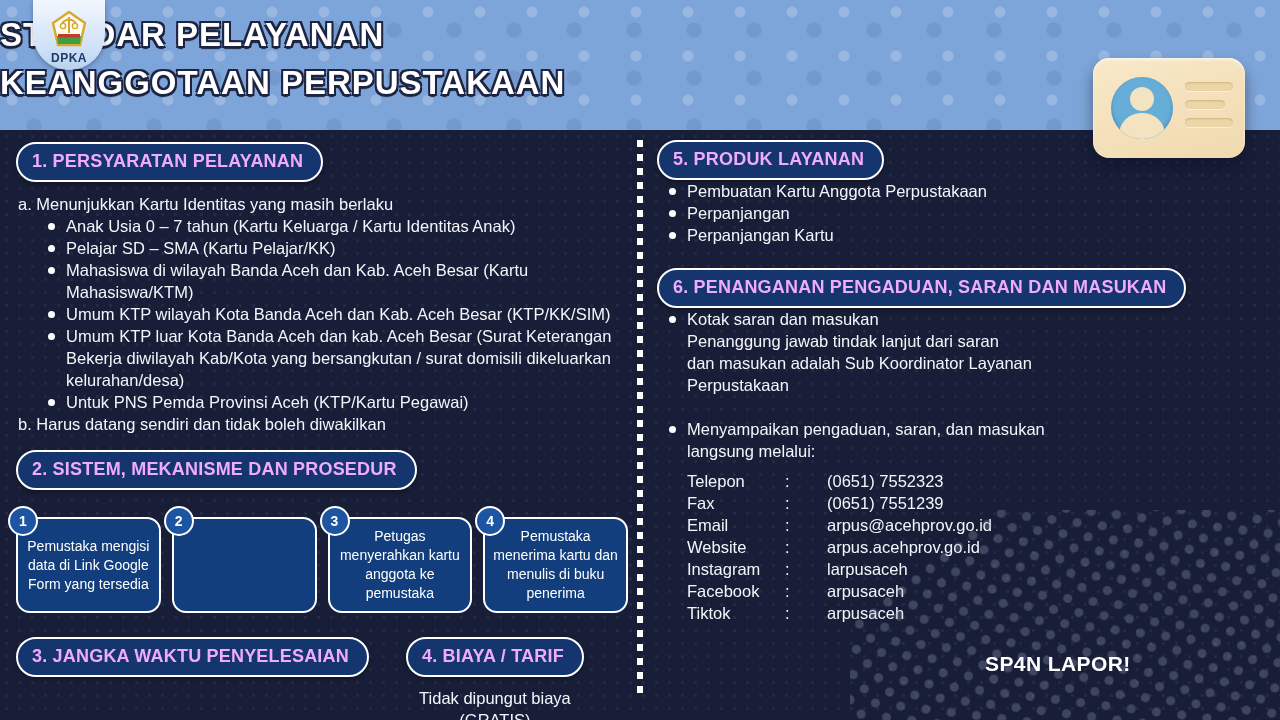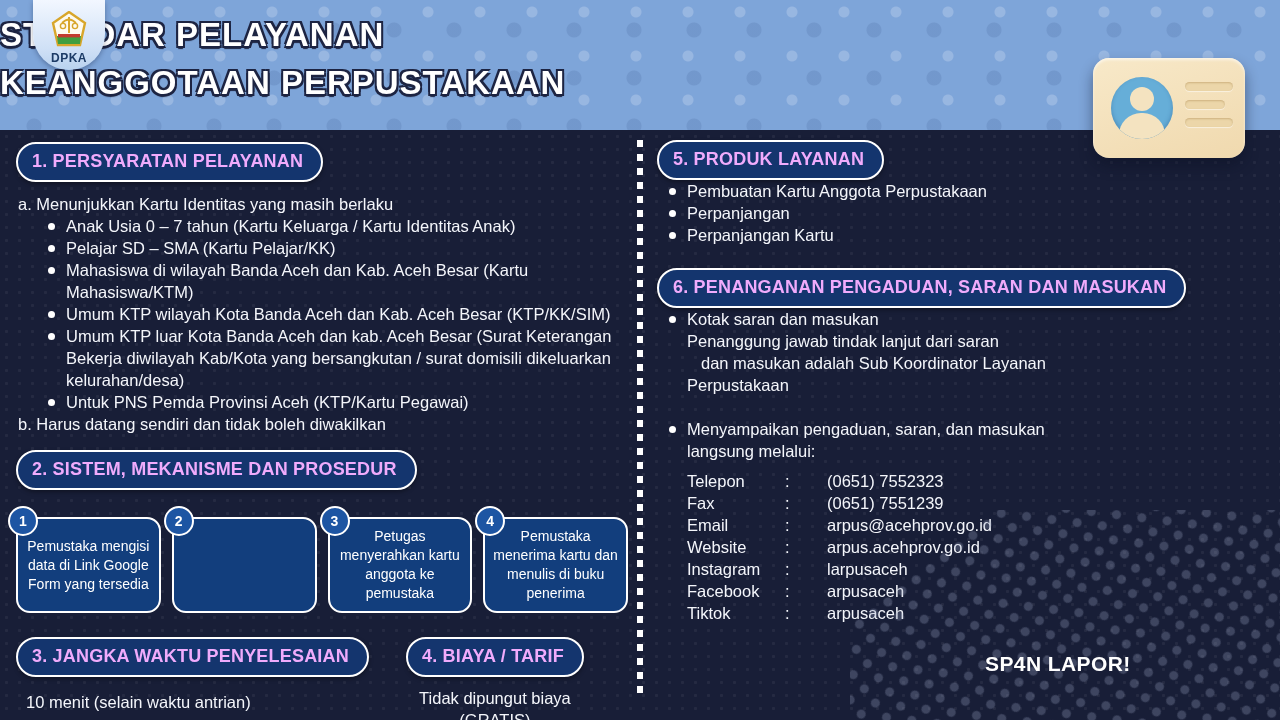--- a/index.html
+++ b/index.html
@@ -174,21 +174,20 @@
       </div>
       <div class="step">
         <span class="step-num">4</span>
         <span>Pemustaka menerima kartu dan menulis di buku penerima</span>
       </div>
     </div>
 
     <div class="row34">
       <div class="block3">
         <div class="pill">3. JANGKA WAKTU PENYELESAIAN</div>
-        <div class="body-text s3-text">10 menit (selain waktu antrian)</div>
       </div>
       <div class="block4">
         <div class="pill">4. BIAYA / TARIF</div>
         <div class="body-text s4-text">
           <div>Tidak dipungut biaya</div>
           <div>(GRATIS)</div>
         </div>
       </div>
     </div>
 
@@ -202,21 +201,21 @@
       <li>Perpanjangan</li>
       <li>Perpanjangan Kartu</li>
     </ul>
 
     <div class="pill" style="margin-top:22px;">6. PENANGANAN PENGADUAN, SARAN DAN MASUKAN</div>
 
     <ul class="bullets body-text kotak" style="padding-left:12px;">
       <li>
         <div>Kotak saran dan masukan</div>
         <div class="line">Penanggung jawab tindak lanjut dari saran</div>
-        <div class="line" style="margin-left:14px;">dan masukan adalah Sub Koordinator Layanan</div>
+        <div class="line" style="">dan masukan adalah Sub Koordinator Layanan</div>
         <div class="line">Perpustakaan</div>
       </li>
       <li style="margin-top:22px;">
         <div>Menyampaikan pengaduan, saran, dan masukan</div>
         <div>langsung melalui:</div>
       </li>
     </ul>
 
     <div class="contact body-text">
       <div class="contact-row">

